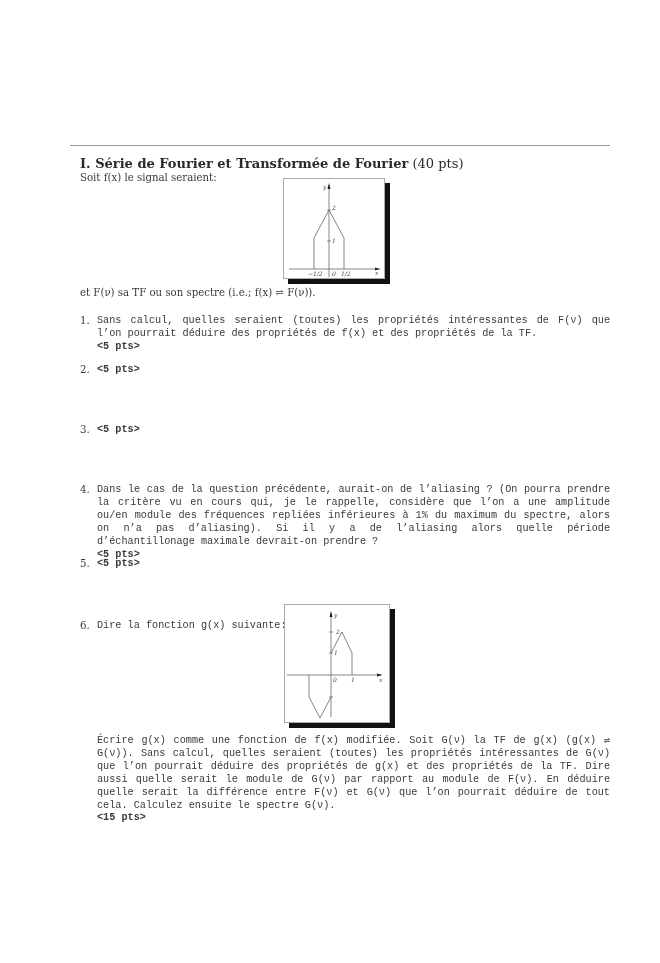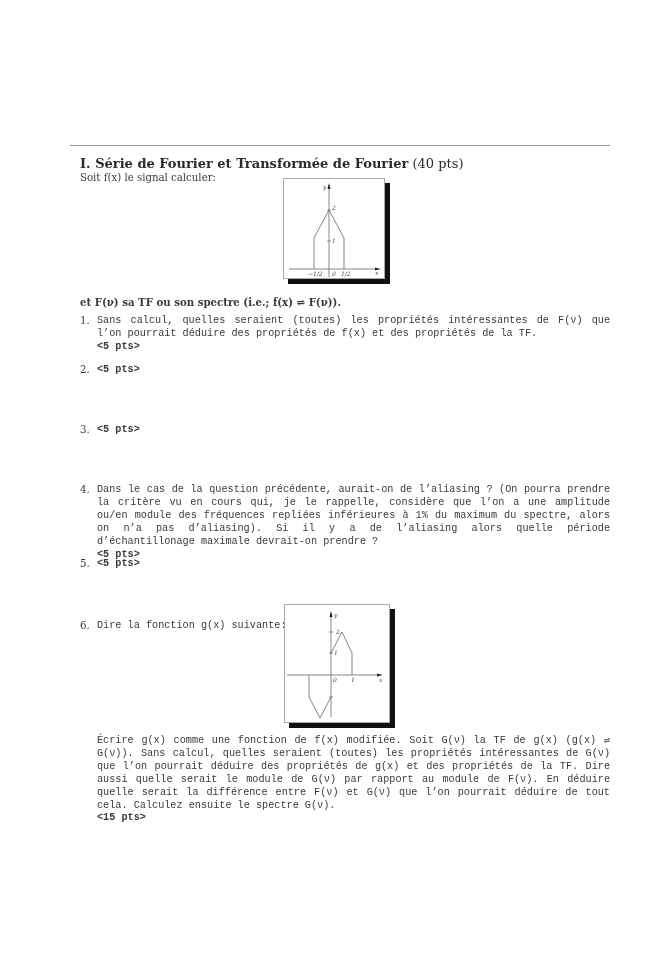--- a/index.html
+++ b/index.html
@@ -19,42 +19,42 @@
 </style>
 </head>
 <body>
 
 <div class="rule"></div>
 
 <div class="title">
   <b>I. Série de Fourier et Transformée de Fourier</b>
   <span>(40 pts)</span>
 </div>
-<div class="txt" style="left:80px; top:171px;">Soit f(x) le signal calculer:</div>
+<div class="txt" style="left:80px; top:171px;">Soit f(x) le signal seraient:</div>
 
 <div class="fig" style="left:283px; top:178px; width:100px; height:99px;">
   <svg width="100" height="99" viewBox="0 0 100 99">
     <line x1="5" y1="90" x2="96" y2="90" stroke="#555" stroke-width="0.7"></line>
     <polygon points="96,90 91,88.5 91,91.5" fill="#222"></polygon>
     <line x1="45" y1="98" x2="45" y2="6" stroke="#555" stroke-width="0.7"></line>
     <polygon points="45,4 43.5,10 46.5,10" fill="#222"></polygon>
     <polyline points="30,90 30,59 45,31 60,59 60,90" fill="none" stroke="#666" stroke-width="0.8"></polyline>
     <line x1="43" y1="31" x2="47" y2="31" stroke="#555" stroke-width="0.6"></line>
     <line x1="43" y1="62" x2="47" y2="62" stroke="#555" stroke-width="0.6"></line>
     <text x="39" y="10">y</text>
     <text x="91" y="96">x</text>
     <text x="48" y="31">2</text>
     <text x="48" y="64">1</text>
     <text x="24" y="97">−1/2</text>
     <text x="48" y="97">0</text>
     <text x="57" y="97">1/2</text>
   </svg>
 </div>
 
-<div class="txt" style="left:80px; top:296px;font-weight:bold;">et F(ν) sa TF ou son spectre (i.e.;  f(x) ⇌ F(ν)).</div>
+<div class="txt" style="left:80px; top:286px;">et F(ν) sa TF ou son spectre (i.e.;  f(x) ⇌ F(ν)).</div>
 
 <div class="item" style="top:315px;">
   <span class="num">1.</span>
   <div class="body">
     <div>Sans calcul, quelles seraient (toutes) les propriétés intéressantes de F(ν) que l’on pourrait déduire des propriétés de f(x) et des propriétés de la TF.</div>
     <div class="pts">&lt;5 pts&gt;</div>
   </div>
 </div>
 
 <div class="item" style="top:364px;">

